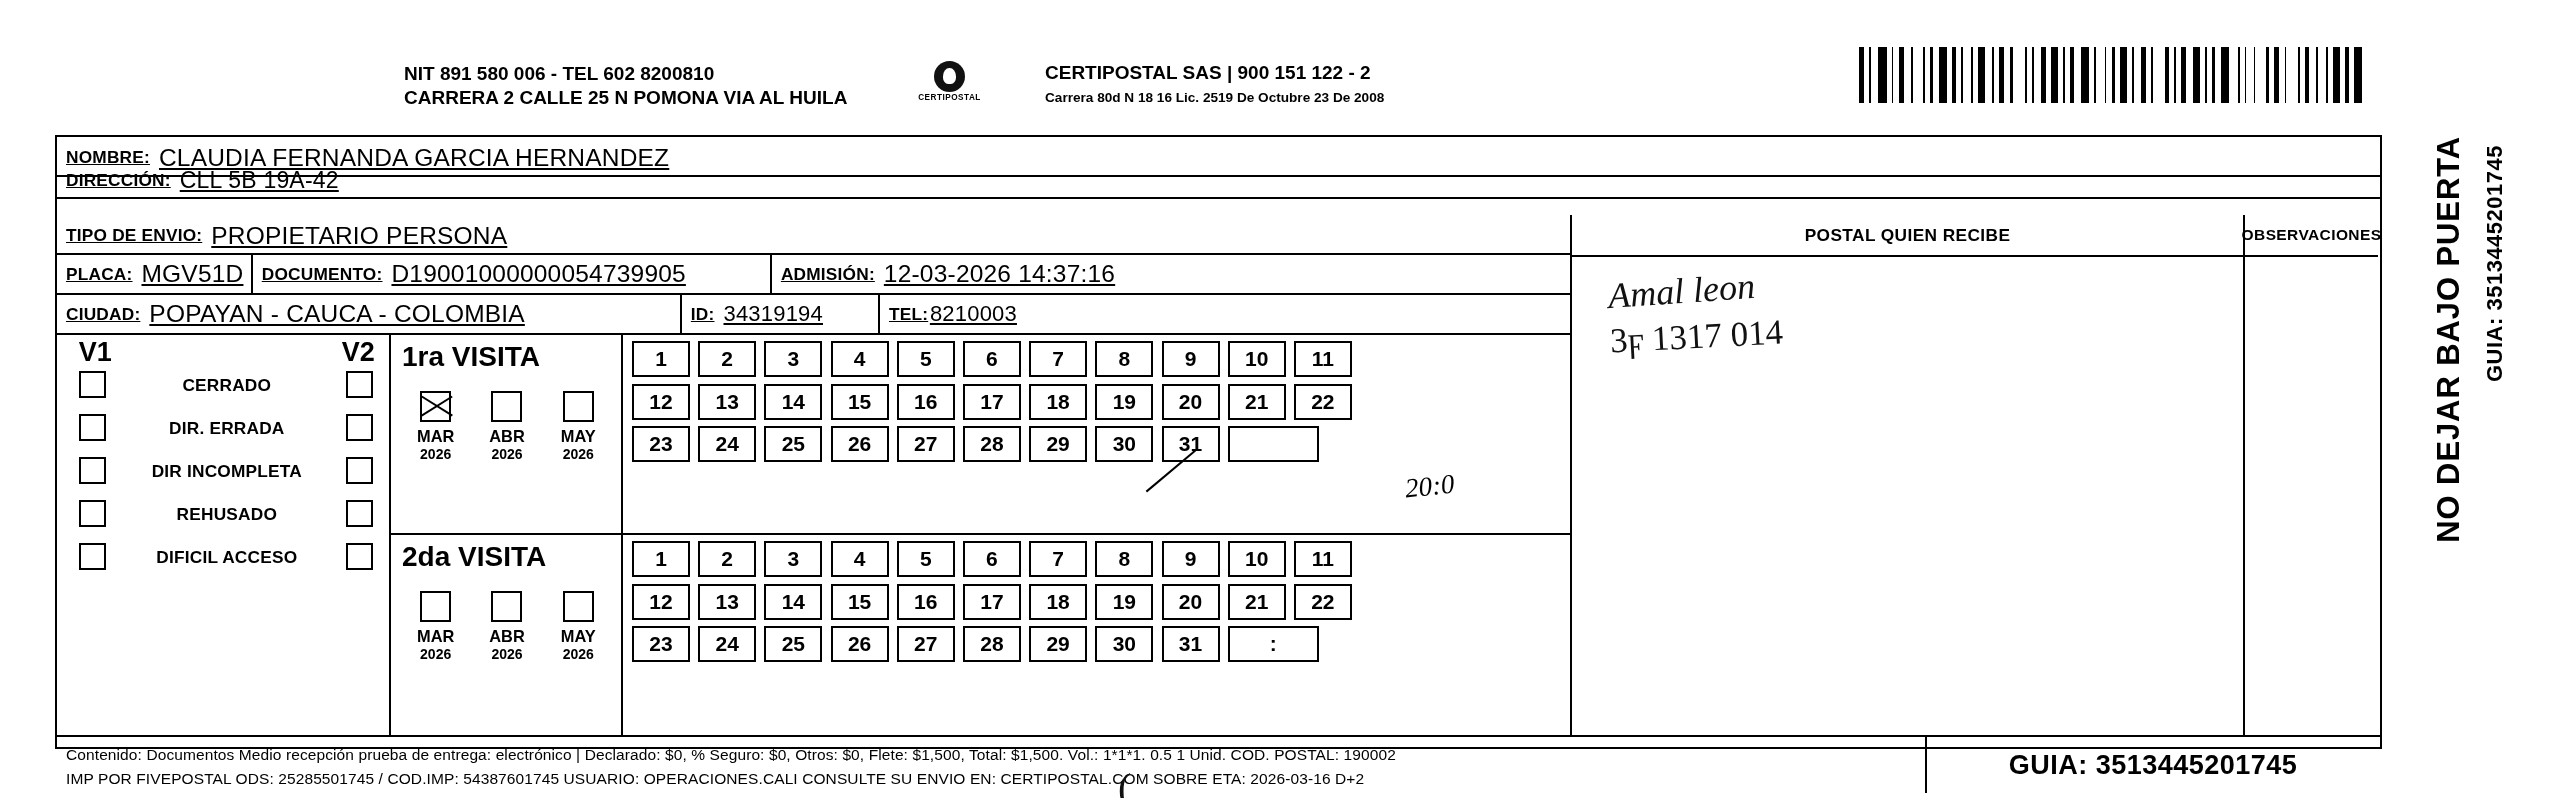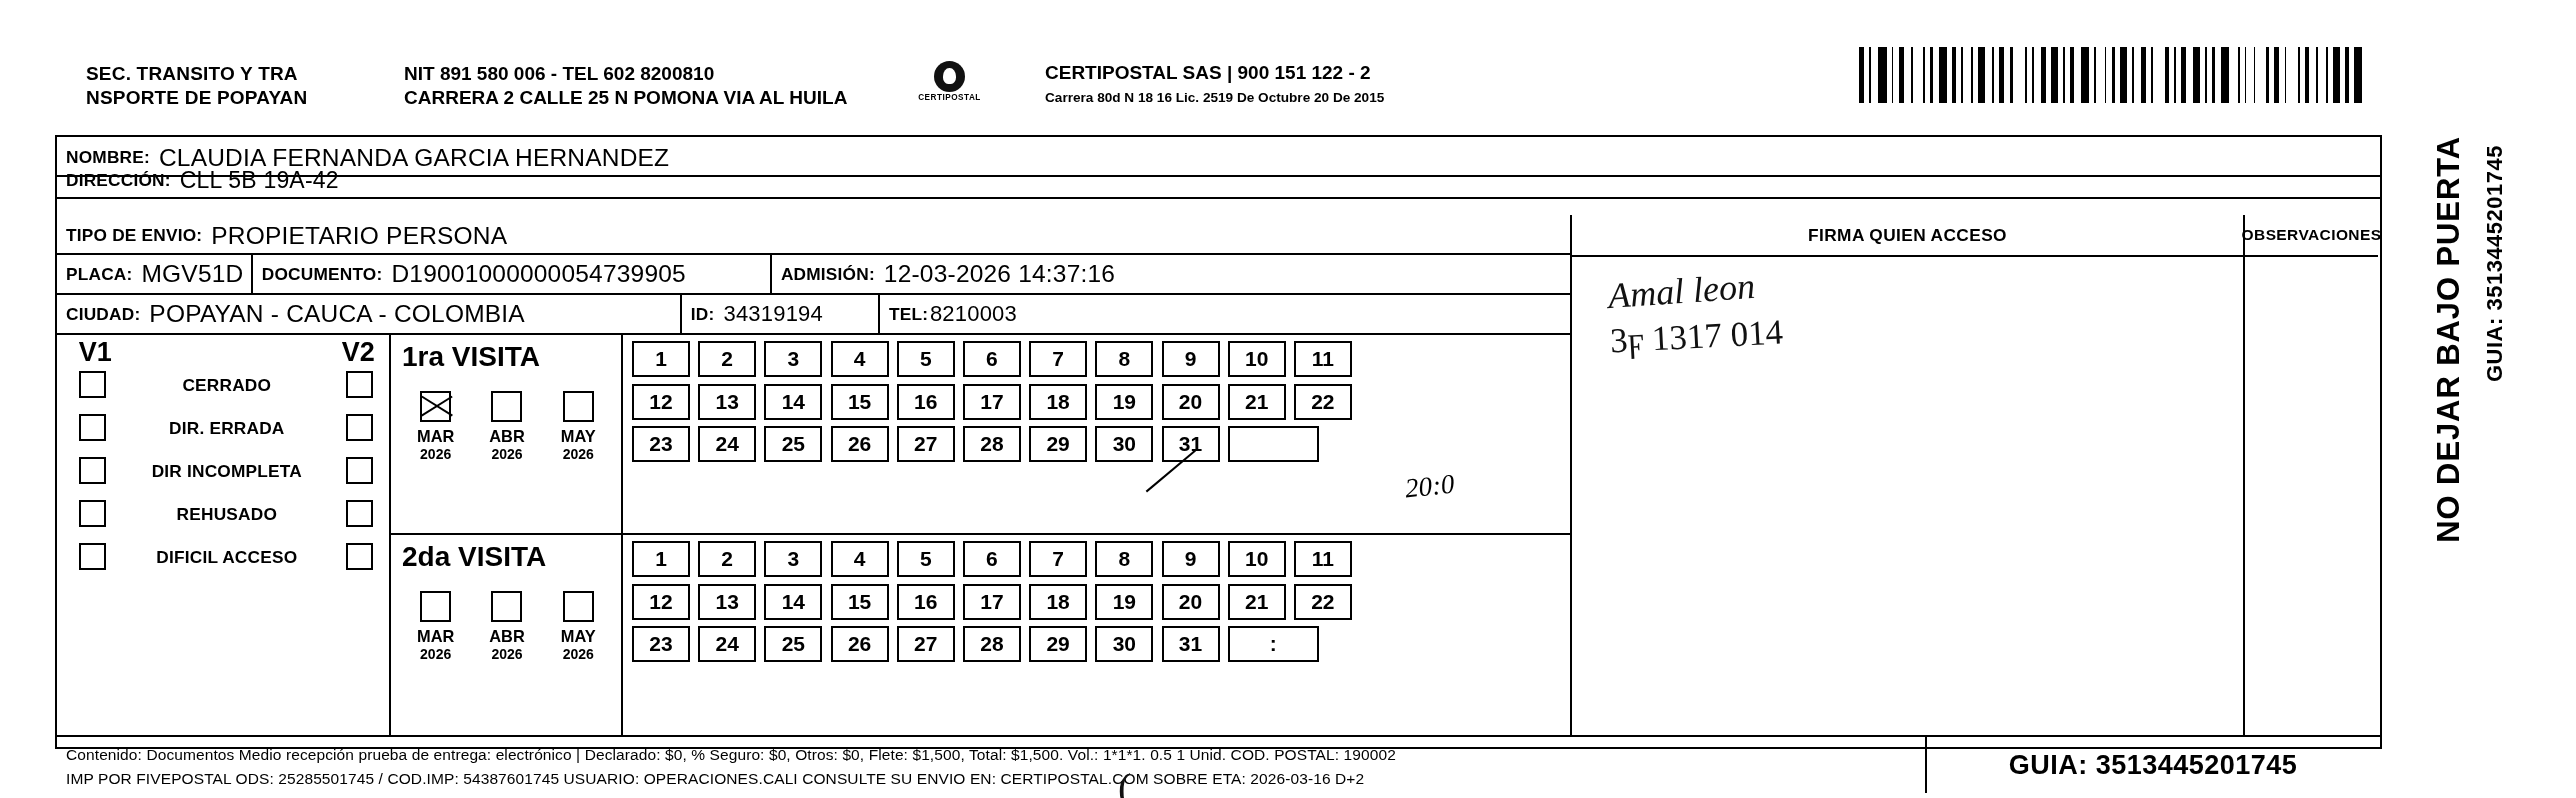--- a/index.html
+++ b/index.html
@@ -18,21 +18,21 @@
   .hdr-col3 .l1{font-size:19px;font-weight:bold;line-height:1.3;}
   .hdr-col3 .l2{font-size:13.6px;font-weight:bold;line-height:1.3;margin-top:3.6px;}
 
   
   .barcode{position:absolute;left:1859px;top:47px;width:509px;height:56px;display:flex;align-items:stretch;}
   .barcode i{display:block;height:100%;background:#000;margin-right:1.8px;}
 
   
   .frame{position:absolute;left:55px;top:135px;width:2327px;height:614px;border:2.7px solid #000;box-sizing:border-box;}
 
-  .row{position:absolute;left:0;width:100%;box-sizing:border-box;border-bottom:2.7px solid #000;}
+  .row{position:absolute;left:0;width:100%;box-sizing:border-box;border-bottom:2.7px solid #000;text-decoration:underline;}
   .cellpad{padding:1.8px 9px;}
   .lblb{font-size:17.3px;font-weight:bold;letter-spacing:0.2px;}
   .valb{font-size:24.5px;font-weight:normal;letter-spacing:0.2px;font-family:"Liberation Sans",sans-serif;}
 
   
   #r-nombre{top:0;height:40px;}
   #r-direccion{top:24px;height:38px;}
   #r-tipo{top:78px;height:40px;}
   #r-placa{top:118px;height:40px;}
   #r-ciudad{top:158px;height:40px;}
@@ -97,35 +97,31 @@
   .vert .sm{position:absolute;left:82px;top:9px;writing-mode:vertical-rl;transform:rotate(180deg);font-size:22px;font-weight:bold;letter-spacing:0.5px;white-space:nowrap;}
 
   .tail{position:absolute;left:1118px;top:764px;font-family:"Liberation Serif",serif;font-size:40px;color:#111;}
 </style>
 </head>
 <body>
 
 <div class="sheet">
 
   <div class="hdr">
-    <div class="hdr-col1">
-      <div>SEC. TRANSITO Y TRA</div>
-      <div>NSPORTE DE POPAYAN</div>
-    </div>
     <div class="hdr-col2">
       <div>NIT 891 580 006 - TEL 602 8200810</div>
       <div>CARRERA 2 CALLE 25 N POMONA VIA AL HUILA</div>
     </div>
     <div class="hdr-logo">
       <div class="circ"></div>
       <div class="lbl">CERTIPOSTAL</div>
     </div>
     <div class="hdr-col3">
       <div class="l1">CERTIPOSTAL SAS | 900 151 122 - 2</div>
-      <div class="l2">Carrera 80d N 18 16  Lic. 2519 De Octubre 20 De 2015</div>
+      <div class="l2">Carrera 80d N 18 16  Lic. 2519 De Octubre 23 De 2008</div>
     </div>
   </div>
 
   <div class="barcode" id="barcode">
       <i style="width: 5.2px; background: rgb(0, 0, 0);"></i>
       <i style="width: 1.7px; background: transparent;"></i>
       <i style="width: 1.7px; background: rgb(0, 0, 0);"></i>
       <i style="width: 3.5px; background: transparent;"></i>
       <i style="width: 8.6px; background: rgb(0, 0, 0);"></i>
       <i style="width: 1.7px; background: transparent;"></i>
@@ -268,21 +264,21 @@
         <span class="vsep" style="margin-left:155px"></span>
         <span class="lblb cellpad">ID:</span>
         <span class="valb" style="font-size:22px">34319194</span>
         <span class="vsep" style="margin-left:55px"></span>
         <span class="lblb cellpad">TEL:</span>
         <span class="valb" style="font-size:22px;margin-left:-7.3px">8210003</span>
       </div>
     </div>
 
     <div class="firma-col">
-      <div class="colhead">FIRMA QUIEN ACCESO</div>
+      <div class="colhead">POSTAL QUIEN RECIBE</div>
       <div class="sign">Amal leon</div>
       <div class="sign2">3ϝ 1317 014</div>
     </div>
 
     <div class="obs-col">
       <div class="colhead" style="font-size:15.5px">OBSERVACIONES</div>
     </div>
 
     <div class="panel">
 

